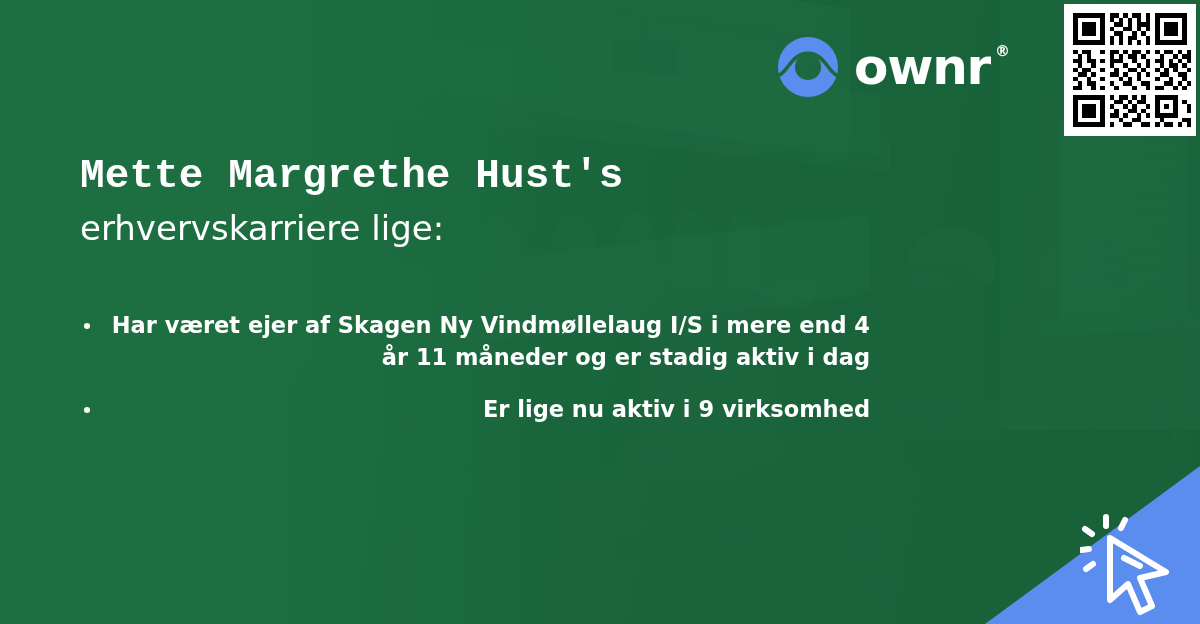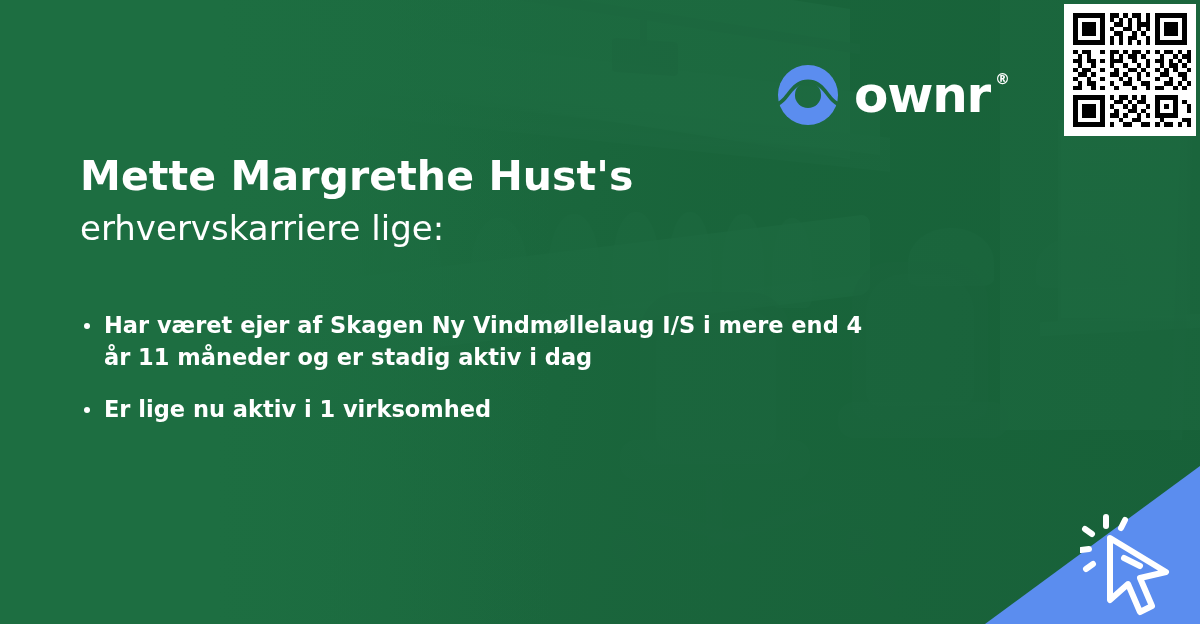--- a/index.html
+++ b/index.html
@@ -162,20 +162,21 @@
     top: 152px;
     width: 840px;
     color: #ffffff;
   }
   .headline .line1 {
     font-size: 41px;
     font-weight: 700;
     letter-spacing: .1px;
     line-height: 1.18;
     white-space: nowrap;
+    font-family: Liberation Mono, monospace;
   }
   .headline .line2 {
     font-size: 34px;
     font-weight: 400;
     line-height: 1.2;
     margin-top: 8px;
     white-space: nowrap;
   }
 
   
@@ -186,41 +187,41 @@
     width: 790px;
     color: #ffffff;
   }
   .bullet-item {
     position: relative;
     padding-left: 24px;
     font-size: 22.5px;
     font-weight: 600;
     line-height: 1.42;
     margin-bottom: 20px;
+    text-align: right;
   }
   .bullet-item:last-child { margin-bottom: 0; }
   .bullet-item .dot {
     position: absolute;
     left: 4px;
     top: 13px;
     width: 6px;
     height: 6px;
     background: #ffffff;
     border-radius: 50%;
   }
 
   
   .logo {
     position: absolute;
     left: 777px;
     top: 36px;
     display: flex;
     align-items: center;
     gap: 15px;
-    margin-top: 28px;
   }
   .logo-mark { width: 62px; height: 62px; display: block; }
   .logo-word {
     position: relative;
     color: #ffffff;
     font-size: 50px;
     font-weight: 800;
     letter-spacing: -1.2px;
     line-height: 1;
     padding-right: 20px;
@@ -343,21 +344,21 @@
       <div class="line2">erhvervskarriere lige:</div>
     </div>
 
     <div class="bullets">
       <div class="bullet-item">
         <span class="dot"></span>
         <span>Har været ejer af Skagen Ny Vindmøllelaug I/S i mere end 4 år 11 måneder og er stadig aktiv i dag</span>
       </div>
       <div class="bullet-item">
         <span class="dot"></span>
-        <span>Er lige nu aktiv i 1 virksomhed</span>
+        <span>Er lige nu aktiv i 9 virksomhed</span>
       </div>
     </div>
 
     <div class="logo">
       <svg class="logo-mark" viewBox="0 0 64 64">
         <defs>
           <mask id="ring-mask">
             <rect x="0" y="0" width="64" height="64" fill="#000"></rect>
             <circle cx="32" cy="32" r="31" fill="#fff"></circle>
             <circle cx="32" cy="32" r="13.5" fill="#000"></circle>

